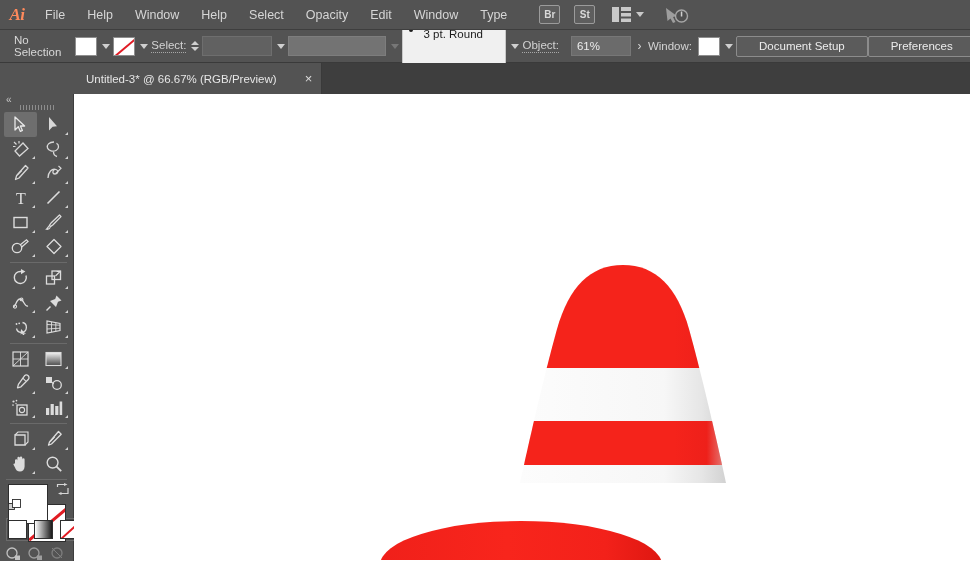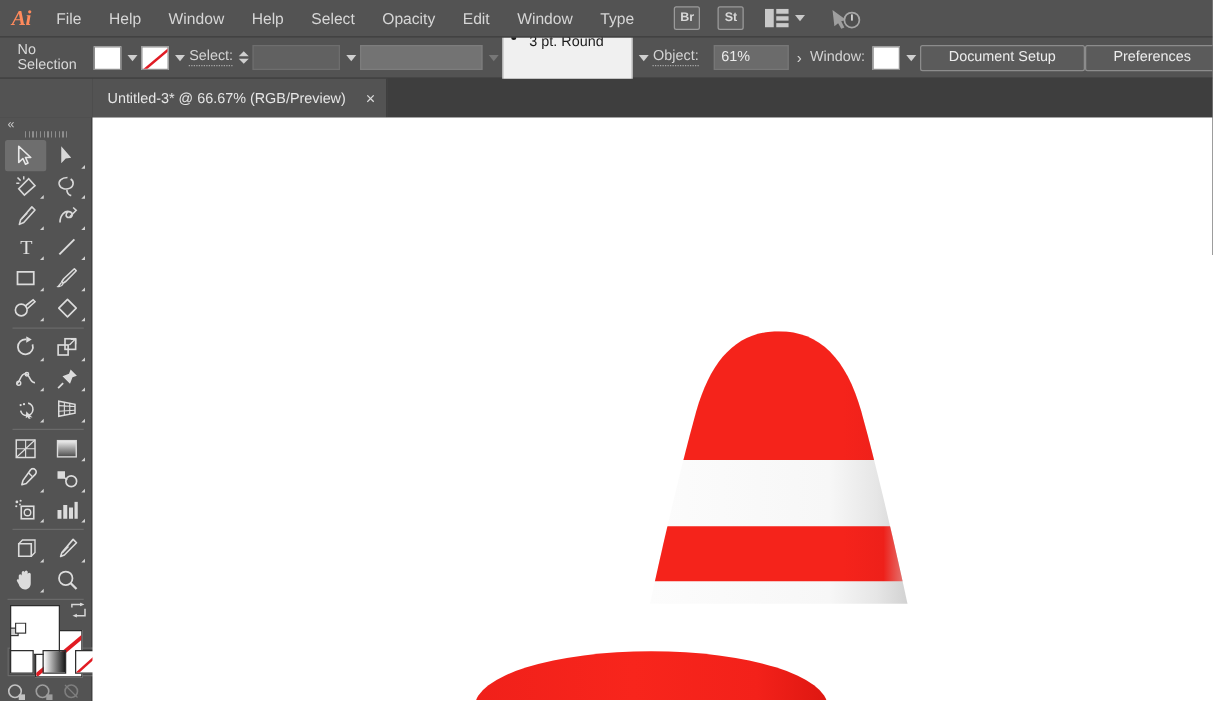--- a/index.html
+++ b/index.html
@@ -98,21 +98,21 @@
     background: #5b5b5b; color: #ececec; font-size: 11.5px;
     display: flex; align-items: center; white-space: nowrap; cursor: default;
   }
   .dotted { border-bottom: 1px dotted #a8a8a8; padding-bottom: 1px; }
 
   
   .tabrow { height: 31px; background: #3e3e3e; display: flex; flex: 0 0 31px; align-items: flex-end; }
   .tb-spacer { width: 74px; background: #535353; height: 31px; }
   .doctab {
     height: 31px; background: #535353; display: flex; align-items: center;
-    padding: 0 9px 0 12px; color: #e6e6e6; font-size: 11.5px; gap: 16px;
+    padding: 0 9px 0 12px; color: #e6e6e6; font-size: 11.5px; gap: 28px;
     border-right: 1px solid #3a3a3a; cursor: default;
   }
   .tab-x { color: #dcdcdc; font-size: 13px; line-height: 1; cursor: pointer; }
 
   
   .bodyrow { flex: 1; display: flex; min-height: 0; }
 
   
   .toolbox {
     width: 74px; background: #535353; display: flex; flex-direction: column;

